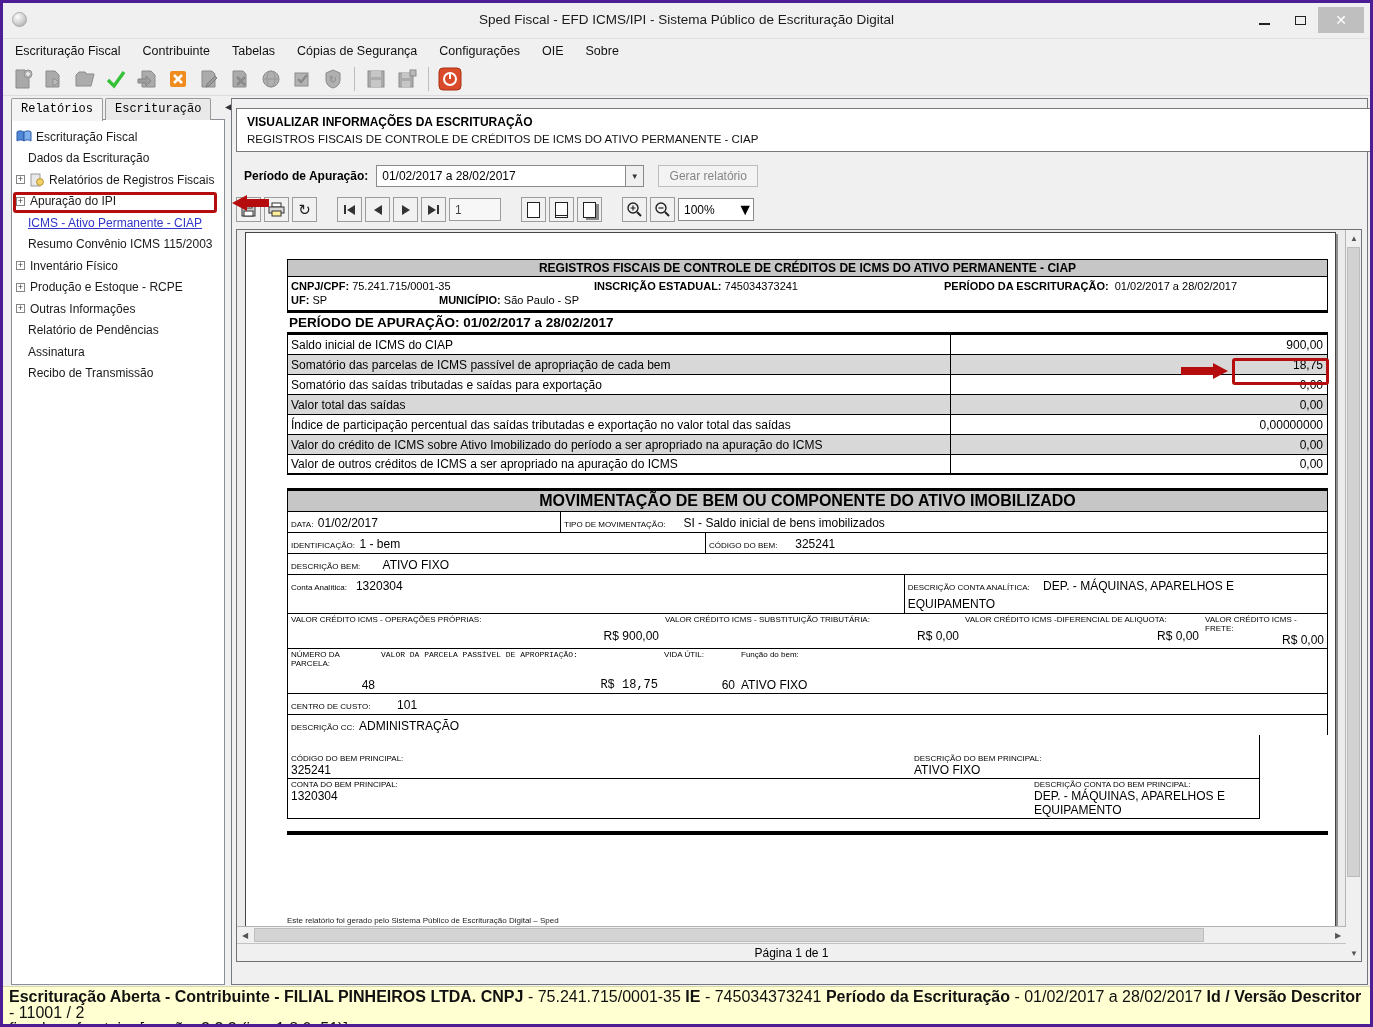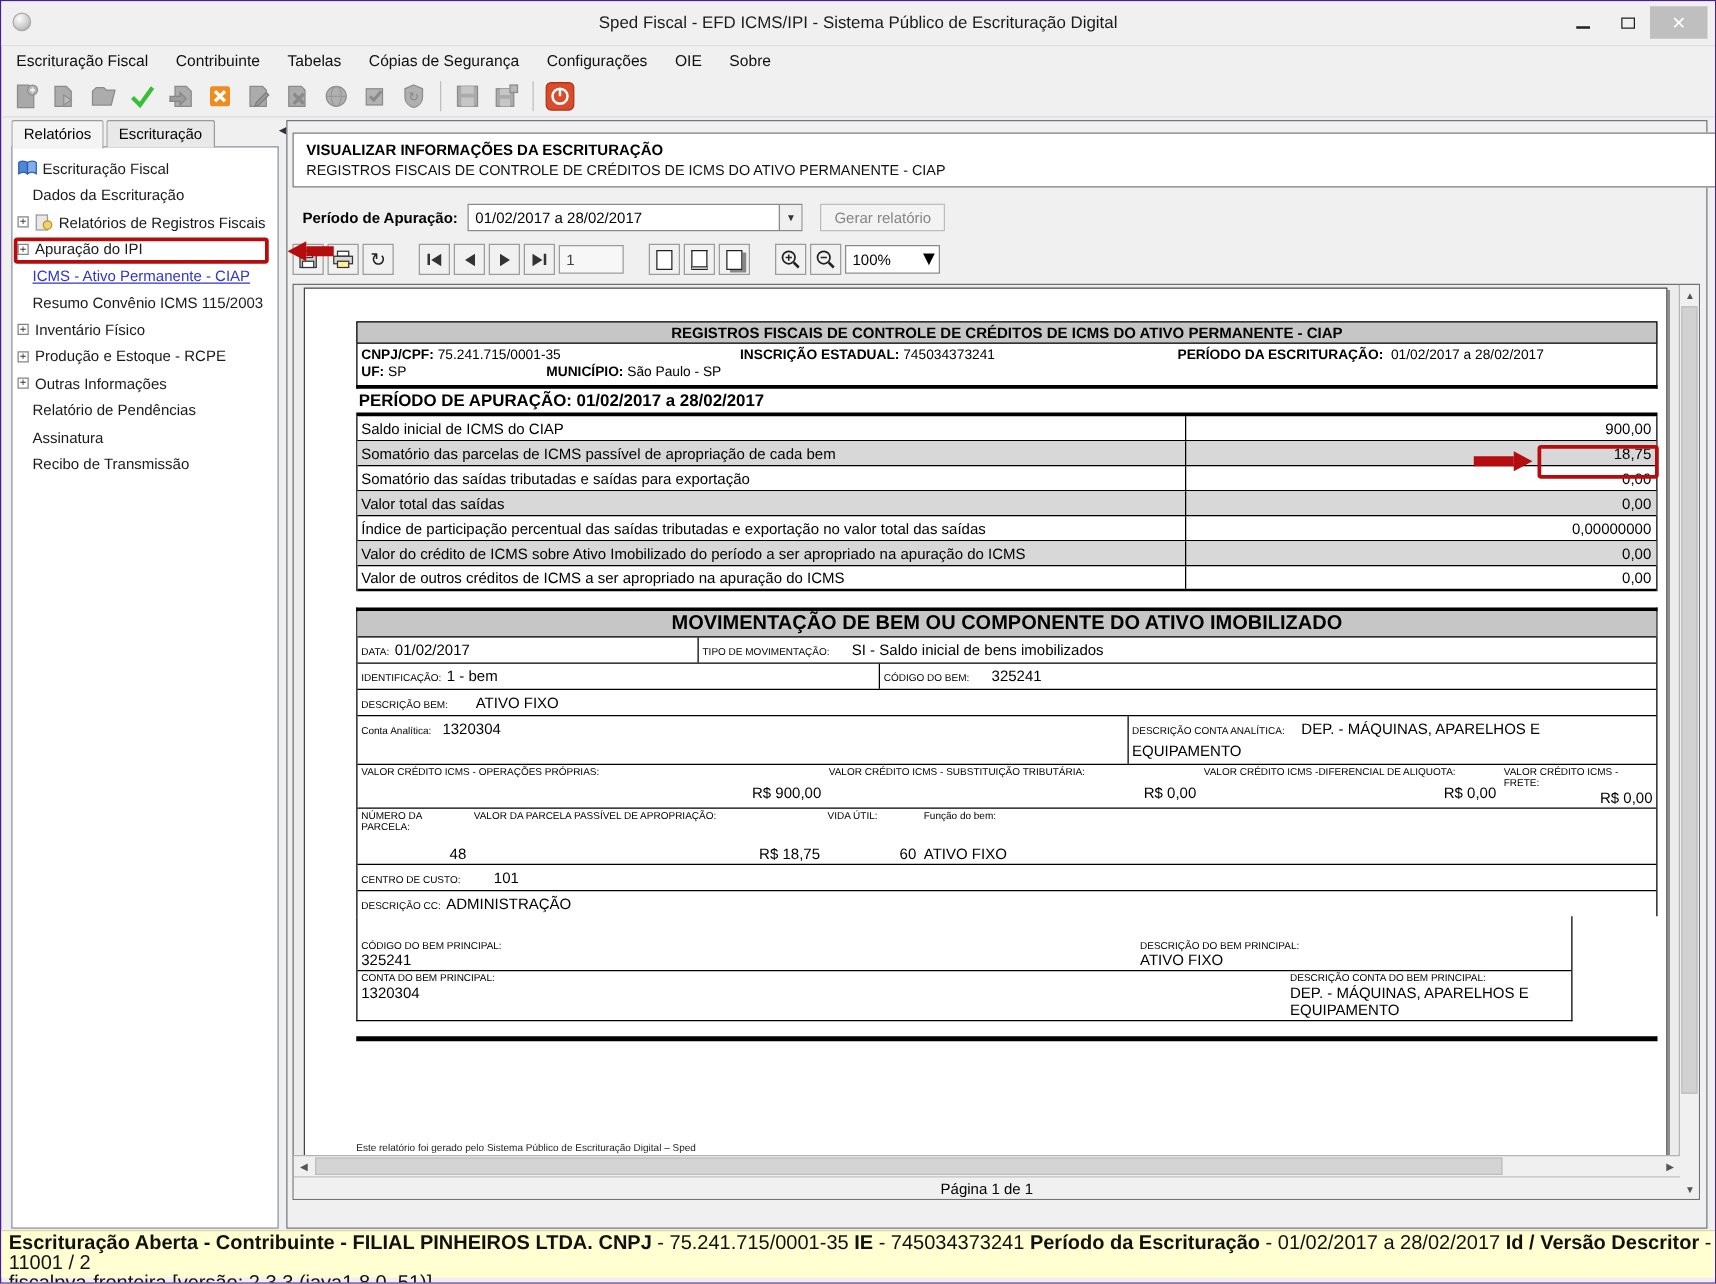--- a/index.html
+++ b/index.html
@@ -1,18 +1,18 @@
 <!DOCTYPE html>
 <html><head>
 <meta charset="utf-8">
 <style>
   * { margin:0; padding:0; box-sizing:border-box; }
   body { font-family:"Liberation Sans","DejaVu Sans",sans-serif; background:#d8d8d8; }
   .win { position:relative; width:1373px; height:1027px; background:#f0f0f0;
-         border:1px solid #4c1d95; overflow:hidden; }
+         border:3px solid #4c1d95; overflow:hidden; }
 
   
   .titlebar { position:absolute; left:0; top:0; width:100%; height:35px; background:#f0f0f0; }
   .app-icon { position:absolute; left:9px; top:9px; width:15px; height:15px; border-radius:50%;
               background:radial-gradient(circle at 35% 30%, #fdfdfd, #cfcfcf 55%, #9b9b9b); border:1px solid #aaa; }
   .title-text { position:absolute; left:0; top:9px; width:100%; text-align:center; font-size:13.5px; color:#1b1b1b; }
   .win-btns { position:absolute; right:6px; top:4px; display:flex; }
   .wbtn { width:36px; height:26px; display:flex; align-items:center; justify-content:center; font-size:13px; color:#222; }
   .wbtn.close { width:46px; background:#bfbfbf; color:#fff; font-size:14px; }
   .wbtn .maxbox { width:11px; height:9px; border:1.5px solid #222; }
@@ -25,21 +25,21 @@
 
   
   .toolbar { position:absolute; left:0; top:59px; width:100%; height:34px; display:flex; align-items:center;
              padding-left:7px; gap:5px; border-bottom:1px solid #dcdcdc; }
   .tbico { width:26px; height:26px; display:flex; align-items:center; justify-content:center; }
   .tbsep { width:1px; height:24px; background:#bdbdbd; margin:0 3px; }
 
   
   .side-tabs { position:absolute; left:8px; top:95px; display:flex; z-index:3; }
   .stab { height:22px; padding:3px 9px 0 9px; font-size:12px; border:1px solid #9a9a9a; border-bottom:none;
-          background:#e9e9e9; border-radius:2px 2px 0 0; margin-right:2px; }
+          background:#e9e9e9; border-radius:2px 2px 0 0; margin-right:2px;font-family:Liberation Mono, monospace; }
   .stab.active { background:#f4f4f4; height:23px; }
   .side-box { position:absolute; left:8px; top:116px; width:214px; height:866px; background:#fff;
               border:1px solid #8a8f96; overflow:hidden; }
   .tree { padding:6px 2px 0 4px; font-size:12px; color:#1a1a1a; }
   .titem { height:21.5px; display:flex; align-items:center; white-space:nowrap; }
   .t-ind { display:inline-block; width:12px; }
   .expander { width:9px; height:9px; border:1px solid #848484; background:#fff; font-size:9px; line-height:7px;
               text-align:center; color:#333; margin-right:5px; flex:0 0 auto; }
   .tico { margin-right:4px; display:flex; }
   .titem .lbl.sel { color:#3136c8; text-decoration:underline; }
@@ -518,21 +518,21 @@
               <span class="vcell" style="flex:1;">
                   <span class="cap">VALOR CRÉDITO ICMS - FRETE:</span>
                   <span class="val">R$ 0,00</span>
                 </span>
             </div>
             <div class="mrow">
               <span class="pcellv bR" style="width:90px;">
                   <span class="cap">NÚMERO DA PARCELA:</span>
                   <span class="val">48</span>
                 </span>
-              <span class="pcellv bR" style="width:283px;">
+              <span class="pcellv bR" style="width:283px;font-family:Liberation Mono, monospace;">
                   <span class="cap">VALOR DA PARCELA PASSÍVEL DE APROPRIAÇÃO:</span>
                   <span class="val">R$ 18,75</span>
                 </span>
               <span class="pcellv bR" style="width:77px;">
                   <span class="cap">VIDA ÚTIL:</span>
                   <span class="val">60</span>
                 </span>
               <span class="pcellv" style="flex:1;">
                   <span class="cap">Função do bem:</span>
                   <span class="val left">ATIVO FIXO</span>

